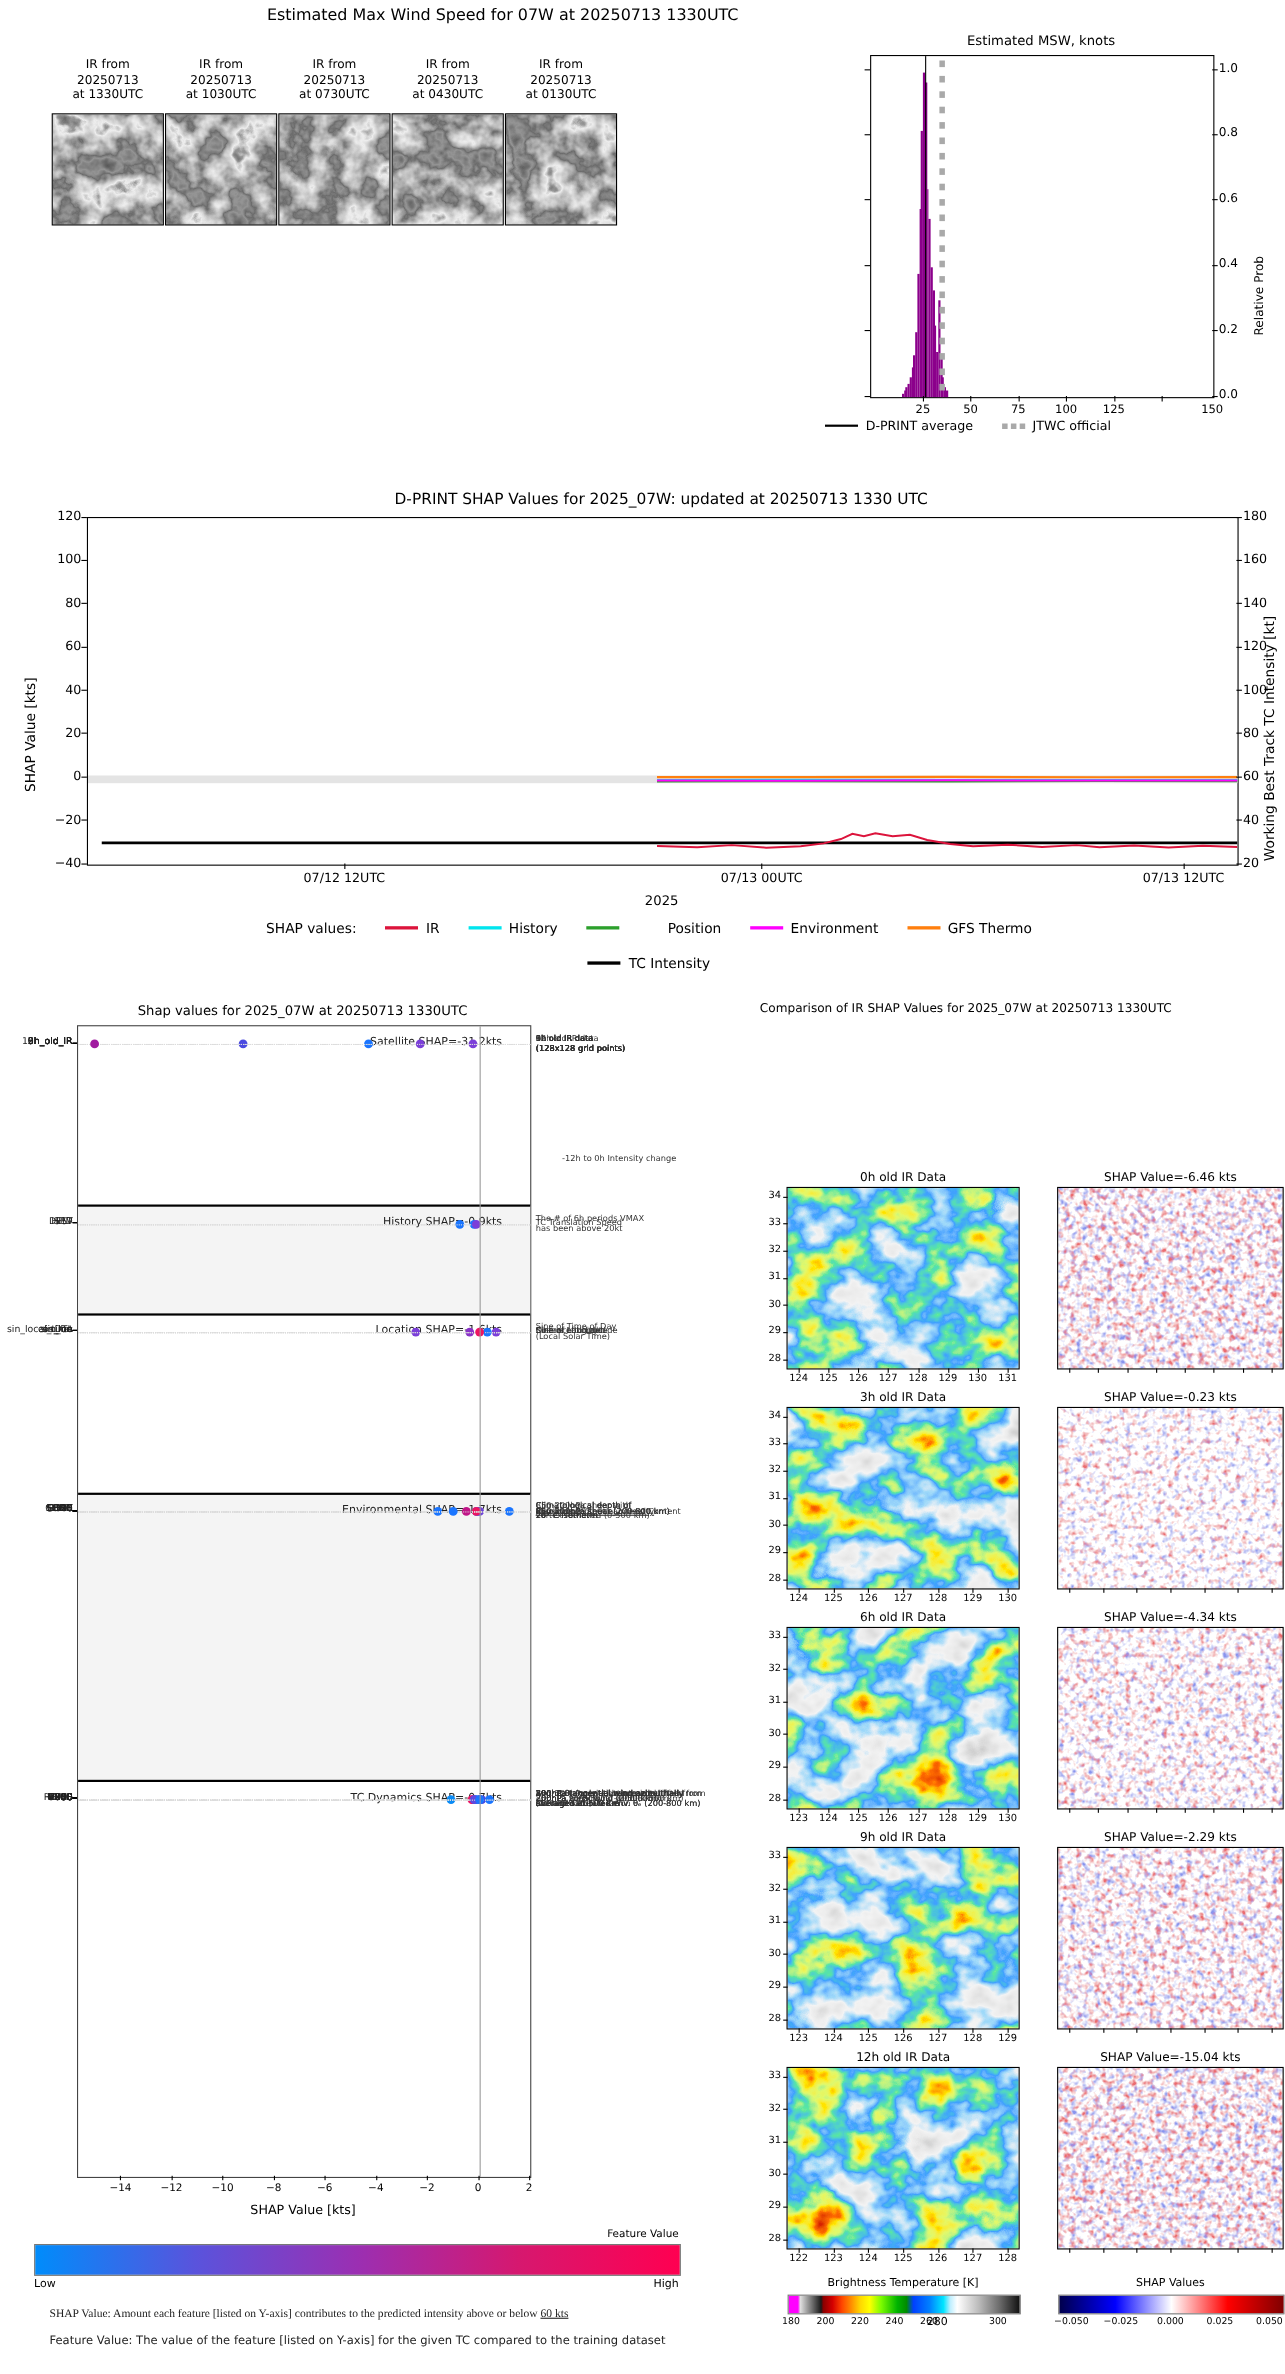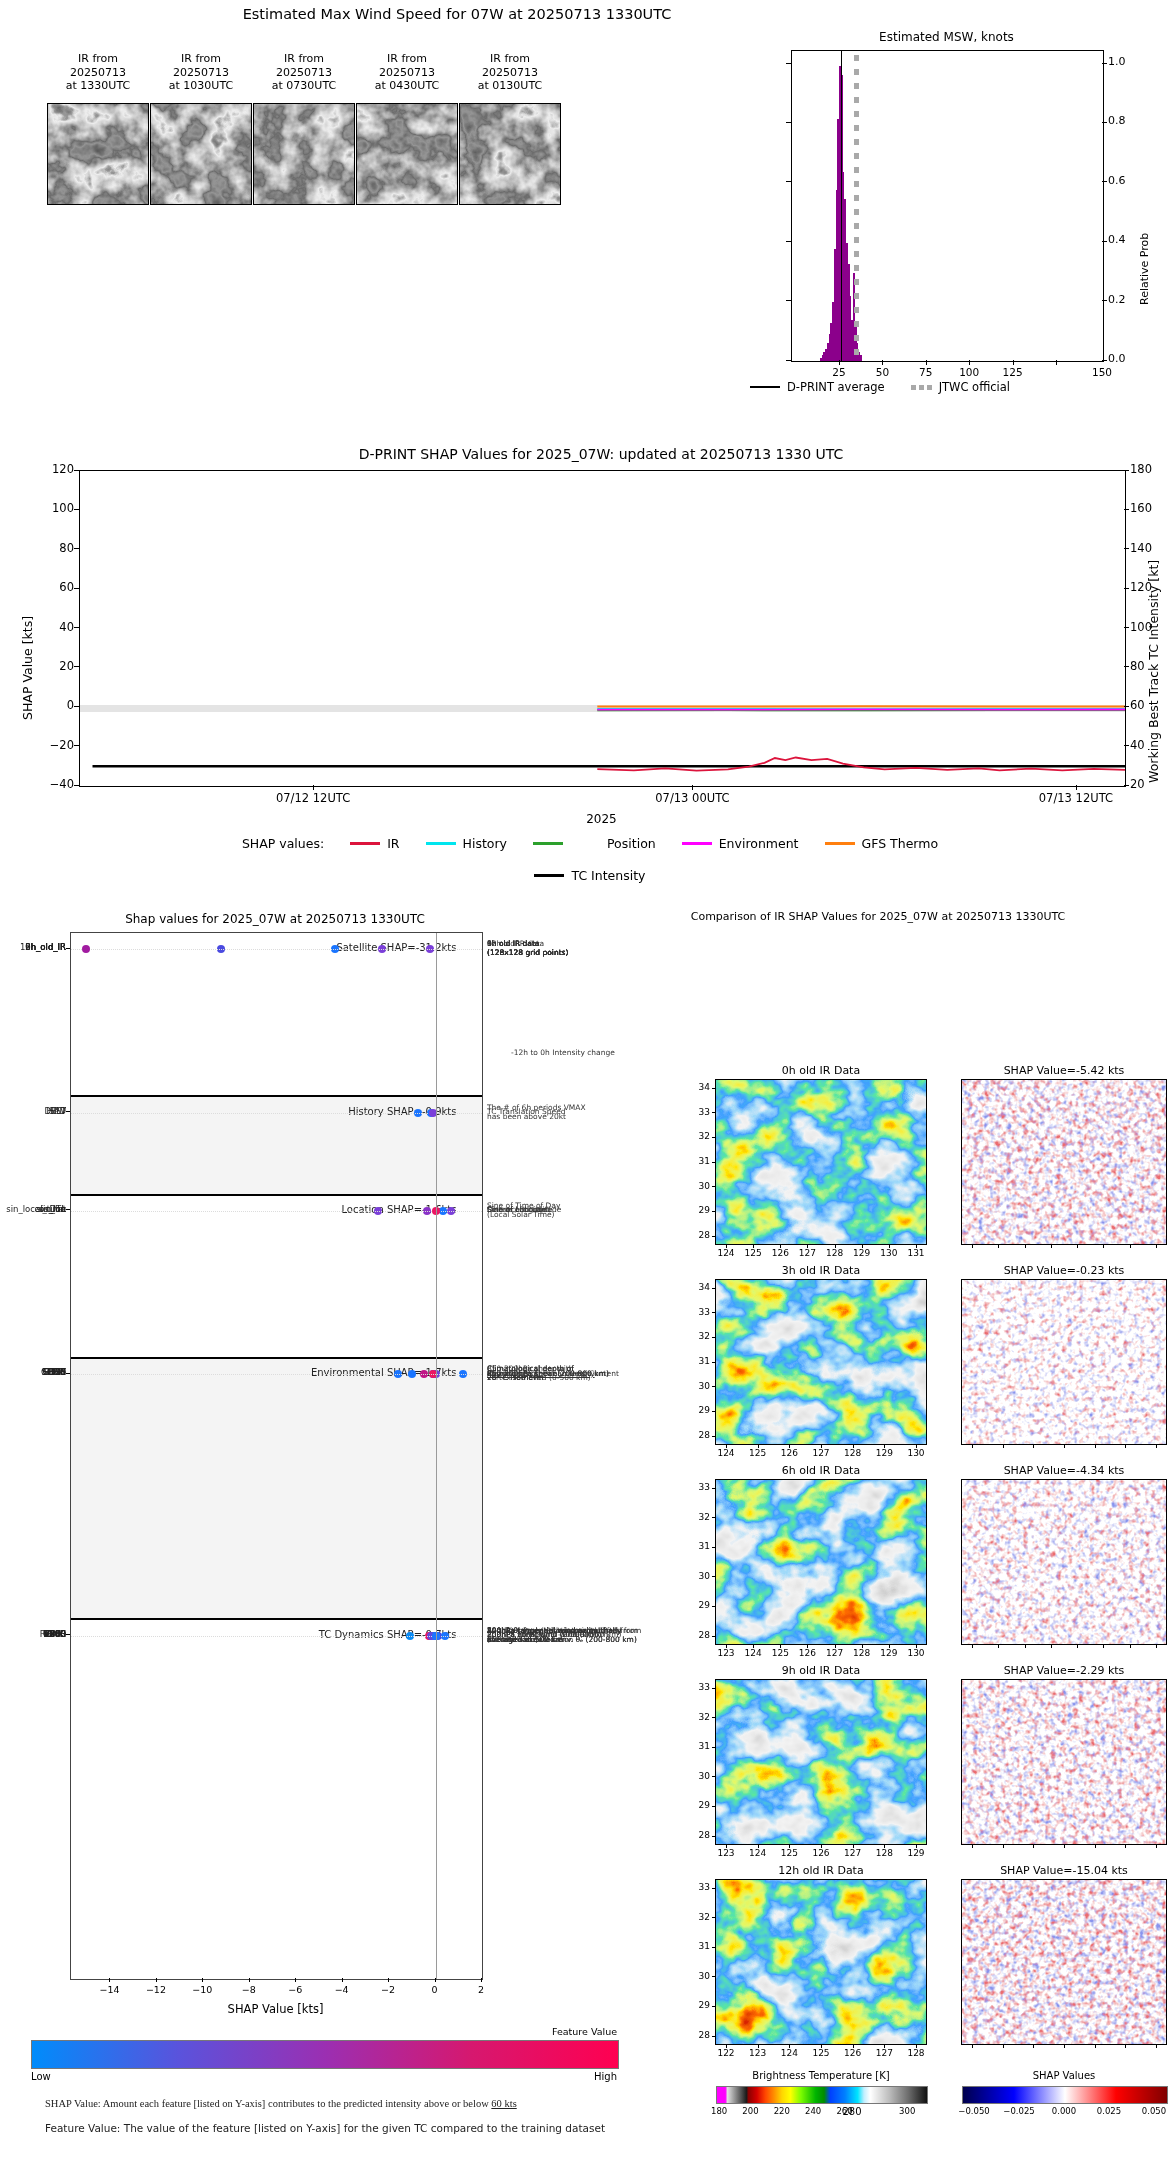--- a/index.html
+++ b/index.html
@@ -610,21 +610,21 @@
       <span>SHAP Value: Amount each feature [listed on Y-axis] contributes to the predicted intensity above or below </span><span class="ul">60 kts</span>
     </div>
     <div class="abs" style="left:45px;top:2122px;font-size:10.5px;color:#222;">Feature Value: The value of the feature [listed on Y-axis] for the given TC compared to the training dataset</div>
   </div>
 
   <div>
     <div class="abs ctr" style="left:600px;top:910px;width:556px;font-size:11px;">Comparison of IR SHAP Values for 2025_07W at 20250713 1330UTC</div>
     <div id="irc-rows">
         <div>
           <div class="abs ctr" style="left: 716px; top: 1064px; width: 210px; font-size: 11px;">0h old IR Data</div>
-          <div class="abs ctr" style="left: 962px; top: 1064px; width: 204px; font-size: 11px;">SHAP Value=-5.42 kts</div>
+          <div class="abs ctr" style="left: 962px; top: 1064px; width: 204px; font-size: 11px;">SHAP Value=-6.46 kts</div>
           <svg width="210" height="164" class="abs imgbrd" style="left: 716px; top: 1080px;">
             <defs>
               <filter id="flt6" x="0" y="0" width="100%" height="100%">
                 <feTurbulence type="fractalNoise" baseFrequency="0.02 0.025" numOctaves="4" seed="7"></feTurbulence>
                 <feColorMatrix type="matrix" values="1 0 0 0 0 1 0 0 0 0 1 0 0 0 0 0 0 0 0 1"></feColorMatrix>
                 <feComponentTransfer>
                   <feFuncR type="table" tableValues="0.50 0.60 0.72 0.82 0.90 0.35 0.05 0.10 0.75 1.0 1.0 0.70 0.35"></feFuncR>
                   <feFuncG type="table" tableValues="0.50 0.60 0.72 0.82 0.90 0.70 0.35 0.80 0.95 0.80 0.15 0.02 0.0"></feFuncG>
                   <feFuncB type="table" tableValues="0.50 0.60 0.72 0.82 0.90 0.95 1.0 0.35 0.15 0.0 0.0 0.0 0.0"></feFuncB>
                 </feComponentTransfer>

